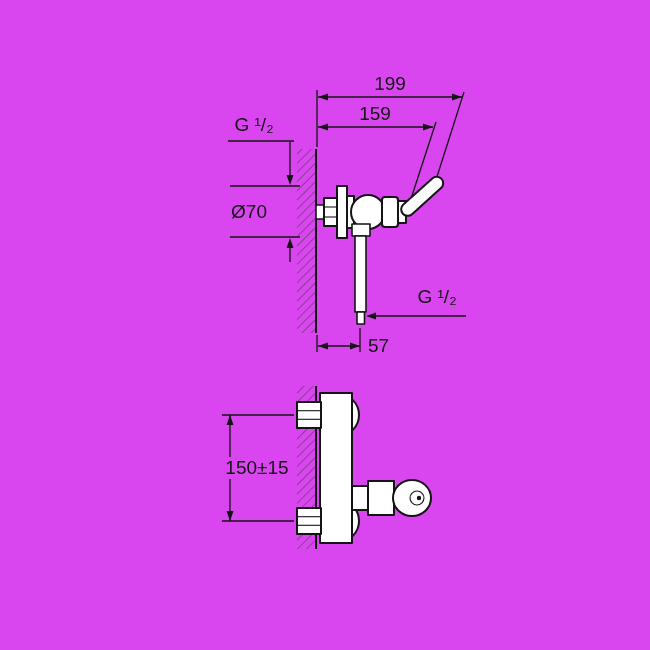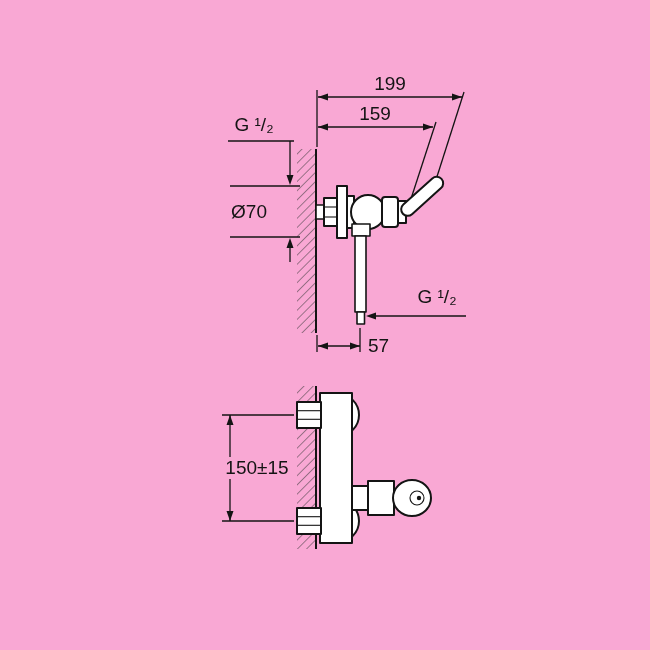--- a/index.html
+++ b/index.html
@@ -1,16 +1,16 @@
 <!DOCTYPE html>
 <html><head>
 <meta charset="utf-8">
 <style>
   html,body{margin:0;padding:0;background:#fff;}
-  .canvas{width:650px;height:650px;background:#f9a8d4;position:relative;font-family:"Liberation Sans",sans-serif;}
+  .canvas{width:650px;height:650px;background:#d946ef;position:relative;font-family:"Liberation Sans",sans-serif;}
   svg{display:block;}
   .outline{fill:#ffffff;stroke:#141414;stroke-width:2;stroke-linejoin:round;}
   .outline-thin{fill:#ffffff;stroke:#141414;stroke-width:1.6;stroke-linejoin:round;}
   .facet{stroke:#141414;stroke-width:1.1;fill:none;}
   .dim{stroke:#141414;stroke-width:1.3;fill:none;}
   .arrow{fill:#141414;stroke:none;}
   .dimtext{font-family:"Liberation Sans","DejaVu Sans",sans-serif;font-size:19px;fill:#141414;}
   .wallface{stroke:#141414;stroke-width:2;fill:none;}
 </style>
 </head>

